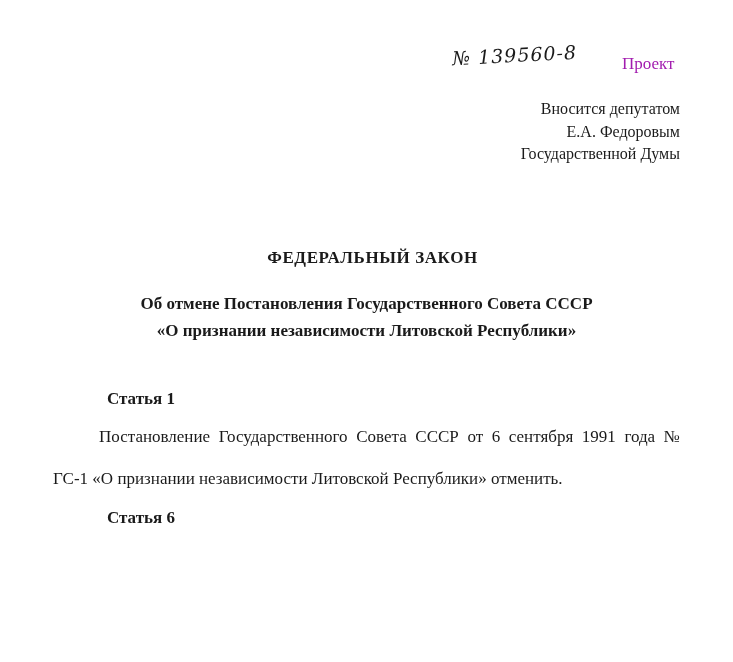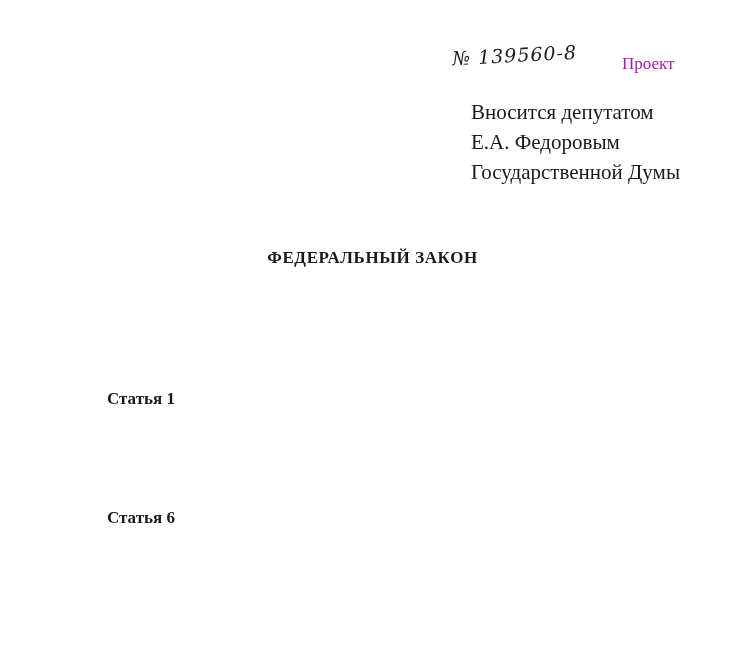--- a/index.html
+++ b/index.html
@@ -45,22 +45,22 @@
     font-size: 17px;
     color: #a21caf;
     white-space: nowrap;
   }
 
   
   .submitter {
     position: absolute;
     right: 53px;
     top: 98px;
-    text-align: left;
-    font-size: 21px;
+    text-align: right;
+    font-size: 16px;
     line-height: 1.42;
   }
   .submitter div { white-space: nowrap; }
 
   
   .doc-title {
     position: absolute;
     left: 0;
     right: 0;
     top: 248px;
@@ -115,20 +115,25 @@
   <div class="project-label">Проект</div>
 
   <div class="submitter">
     <div>Вносится депутатом</div>
     <div>Е.А. Федоровым</div>
     <div>Государственной Думы</div>
   </div>
 
   <div class="doc-title">ФЕДЕРАЛЬНЫЙ ЗАКОН</div>
 
+  <div class="doc-subtitle">
+    <div>Об отмене Постановления Государственного Совета СССР</div>
+    <div>«О признании независимости Литовской Республики»</div>
+  </div>
 
   <div class="article article-1">Статья 1</div>
 
+  <div class="body-par par-1">Постановление Государственного Совета СССР от 6 сентября 1991 года № ГС-1 «О признании независимости Литовской Республики» отменить.</div>
 
   <div class="article article-2">Статья 6</div>
 
 
 </div>
 
 </body></html>

